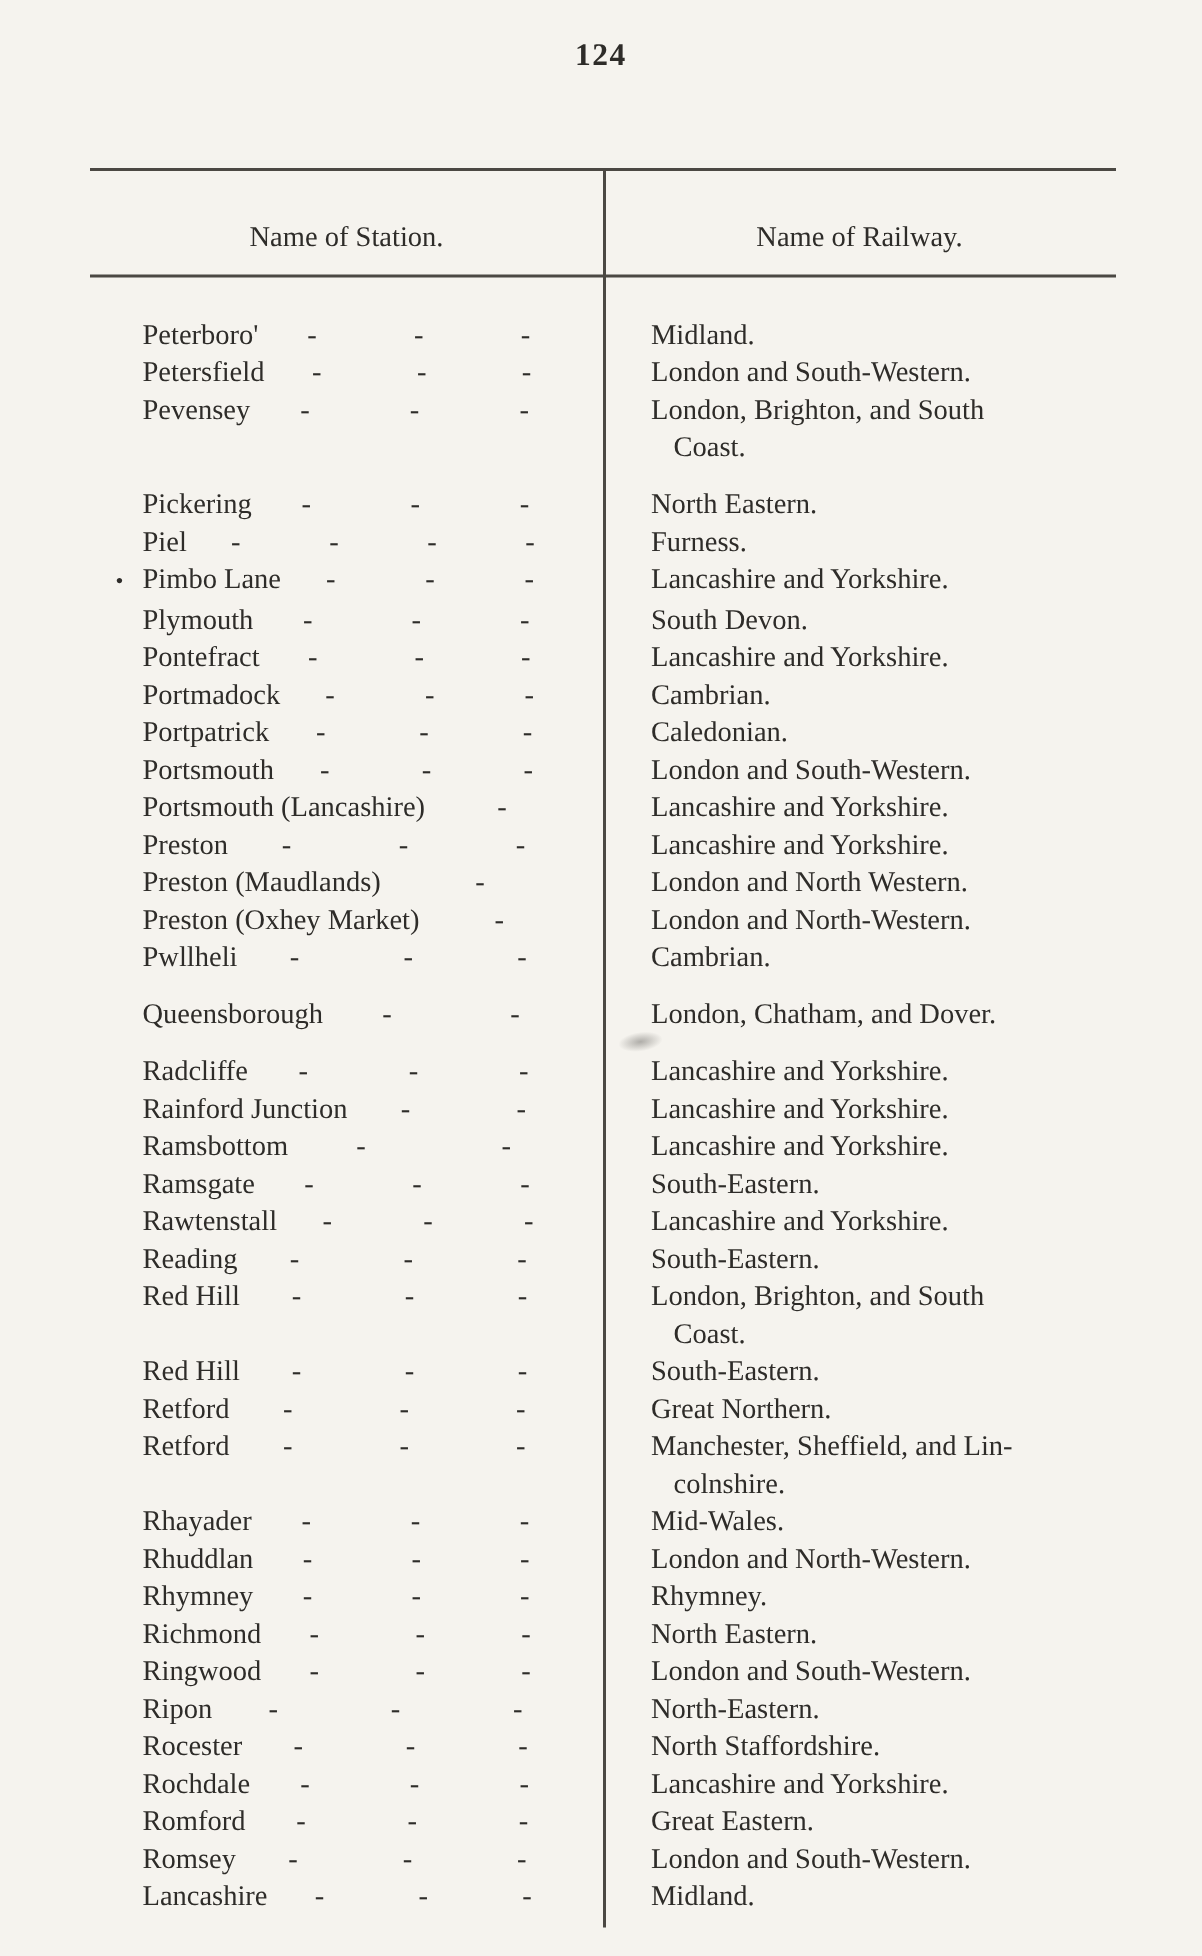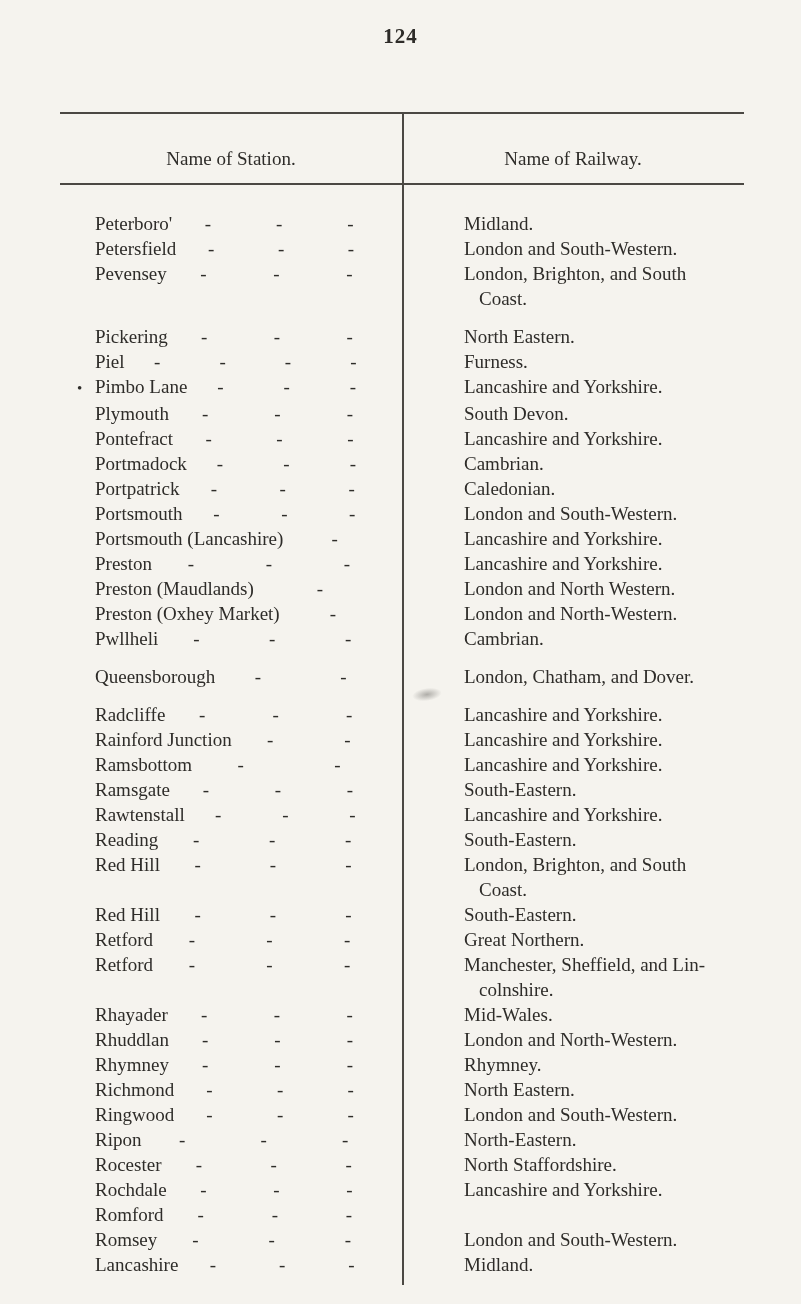--- a/index.html
+++ b/index.html
@@ -44,21 +44,20 @@
     text-align: center;
     margin-top: 20px;
   }
   .th-l { width: 342px; }
   .th-r { flex: 1; }
   .tbody { padding-top: 26px; padding-bottom: 8px; }
   .row {
     display: flex;
     font-size: 19px;
     line-height: 25px;
-    gap: 30px;
   }
   .row.gap { height: 13px; overflow: hidden; }
   .cell-l {
     width: 342px;
     box-sizing: border-box;
     padding-left: 35px;
     padding-right: 16px;
     display: flex;
     align-items: baseline;
   }
@@ -494,20 +493,23 @@
             <div class="rw-line">Lancashire and Yorkshire.</div>
           </div>
         </div>
         <div class="row">
           <div class="cell-l">
             <span class="st-name">Romford</span>
             <span class="dash">-</span>
             <span class="dash">-</span>
             <span class="dash">-</span>
           </div>
+          <div class="cell-r">
+            <div class="rw-line">Great Eastern.</div>
+          </div>
         </div>
         <div class="row">
           <div class="cell-l">
             <span class="st-name">Romsey</span>
             <span class="dash">-</span>
             <span class="dash">-</span>
             <span class="dash">-</span>
           </div>
           <div class="cell-r">
             <div class="rw-line">London and South-Western.</div>

